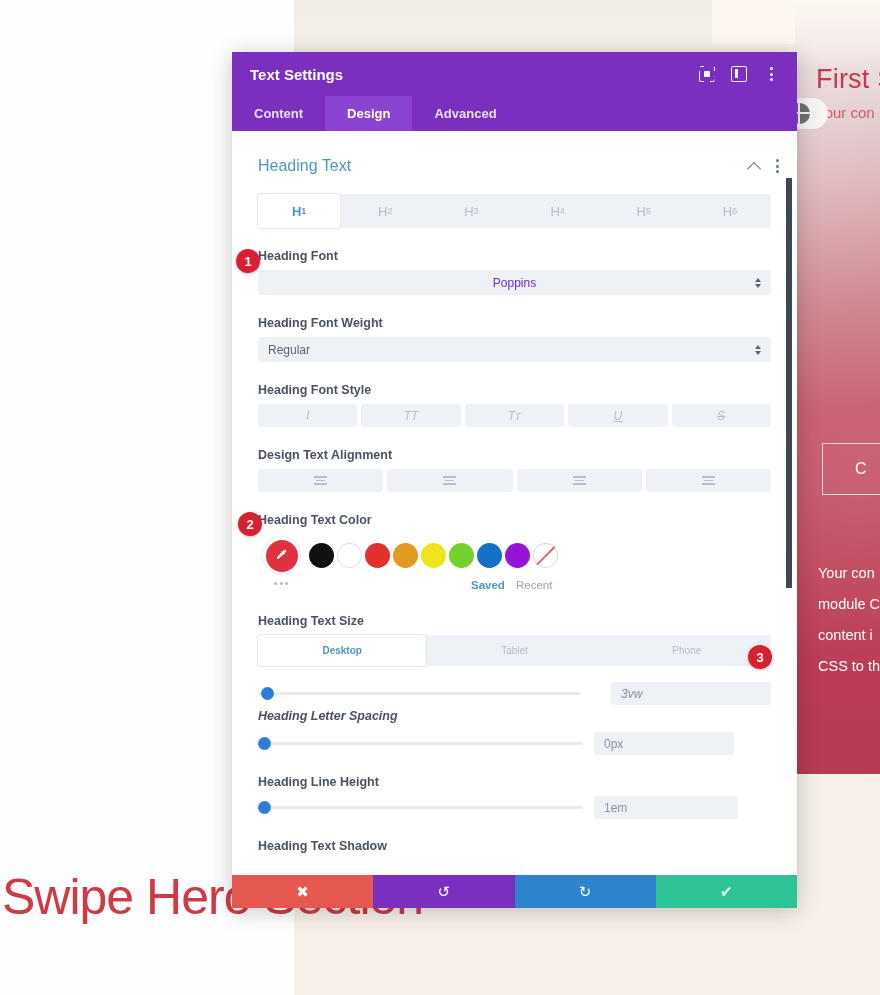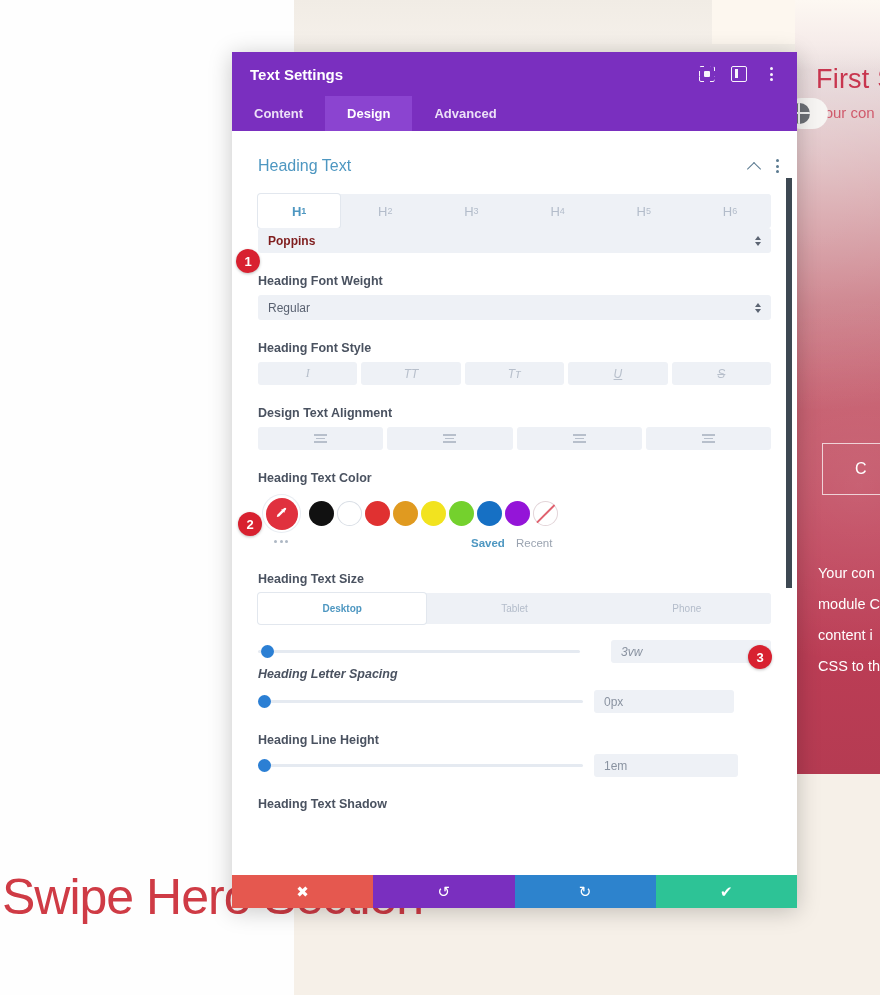--- a/index.html
+++ b/index.html
@@ -104,21 +104,21 @@
 
   .hgroup { display:flex; gap:4px; margin-top:19px; background:#eef1f6; border-radius:4px; }
   .hbtn { flex:1; height:34px; display:flex; align-items:center; justify-content:center;
           font-size:13px; color:#b3bcca; background:#eef1f6; border-radius:3px; cursor:pointer; }
   .hbtn.active { background:#fff; color:#4e97c1; font-weight:bold; box-shadow:0 0 0 1px #e2e7ee; }
   .hbtn sub{font-size:9px;}
 
   .flabel { font-size:12.5px; color:#4a5260; margin-top:21px; margin-bottom:7px; font-weight:600; }
   .select { height:25px; background:#eef1f6; border-radius:3px; display:flex; align-items:center;
             padding:0 10px; font-size:12px; color:#5a6271; position:relative; cursor:pointer; }
-  .select.bold{ font-weight:bold; color:#7f1d1d; }
+  .select.bold{ font-weight:normal; color:#6d28d9;justify-content:center; }
   .select .arrows{ position:absolute; right:10px; top:50%; transform:translateY(-50%);
             display:flex; flex-direction:column; gap:2px; }
   .select .arrows i{ width:0;height:0;border-left:3.5px solid transparent;border-right:3.5px solid transparent; display:block;}
   .select .arrows i.up{ border-bottom:4px solid #5b6472; }
   .select .arrows i.dn{ border-top:4px solid #5b6472; }
 
   .optrow { display:flex; gap:4px; }
   .optbtn { flex:1; height:23px; background:#eef1f6; border-radius:3px; display:flex;
             align-items:center; justify-content:center; font-size:12px; color:#b7bfcb; cursor:pointer;font-style:italic; }
   .optbtn.italic{ font-style:italic; font-family:"Liberation Serif",serif; }
@@ -268,20 +268,21 @@
           <div class="hbtn">
               <span>H</span>
               <sub>5</sub>
             </div>
           <div class="hbtn">
               <span>H</span>
               <sub>6</sub>
             </div>
         </div>
 
+        <div class="flabel">Heading Font</div>
         <div class="select bold">
           <span>Poppins</span>
           <span class="arrows">
               <i class="up"></i>
               <i class="dn"></i>
             </span>
         </div>
 
         <div class="flabel">Heading Font Weight</div>
         <div class="select">

